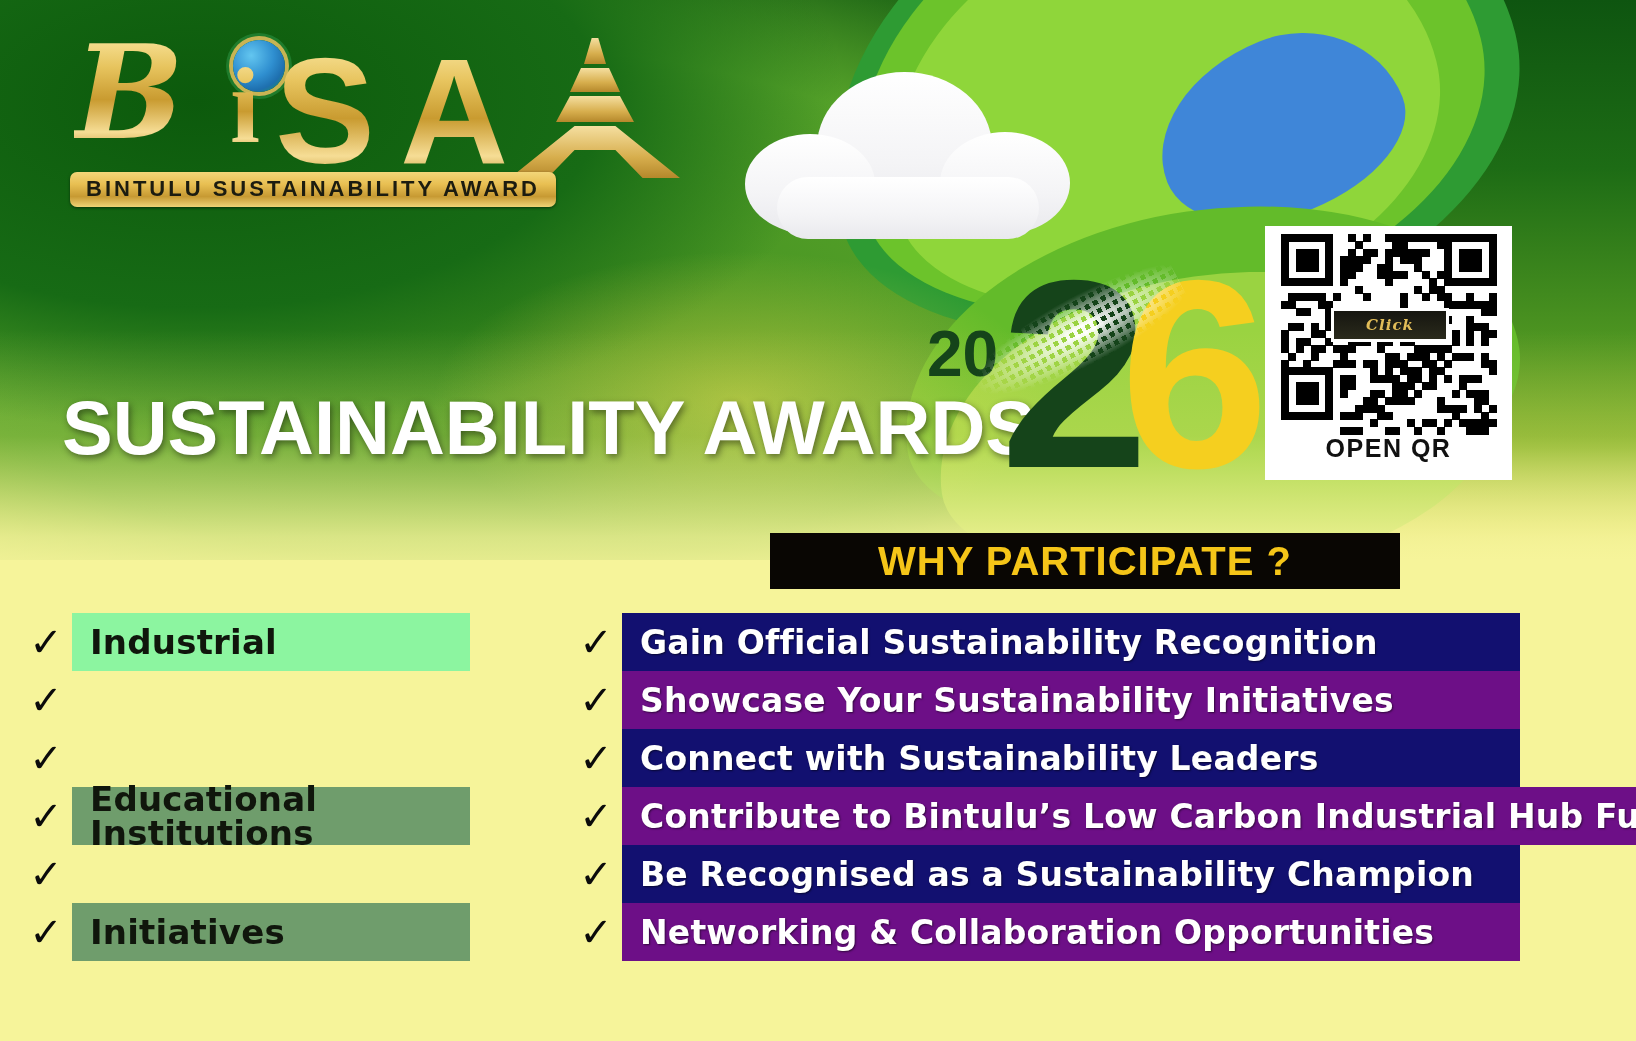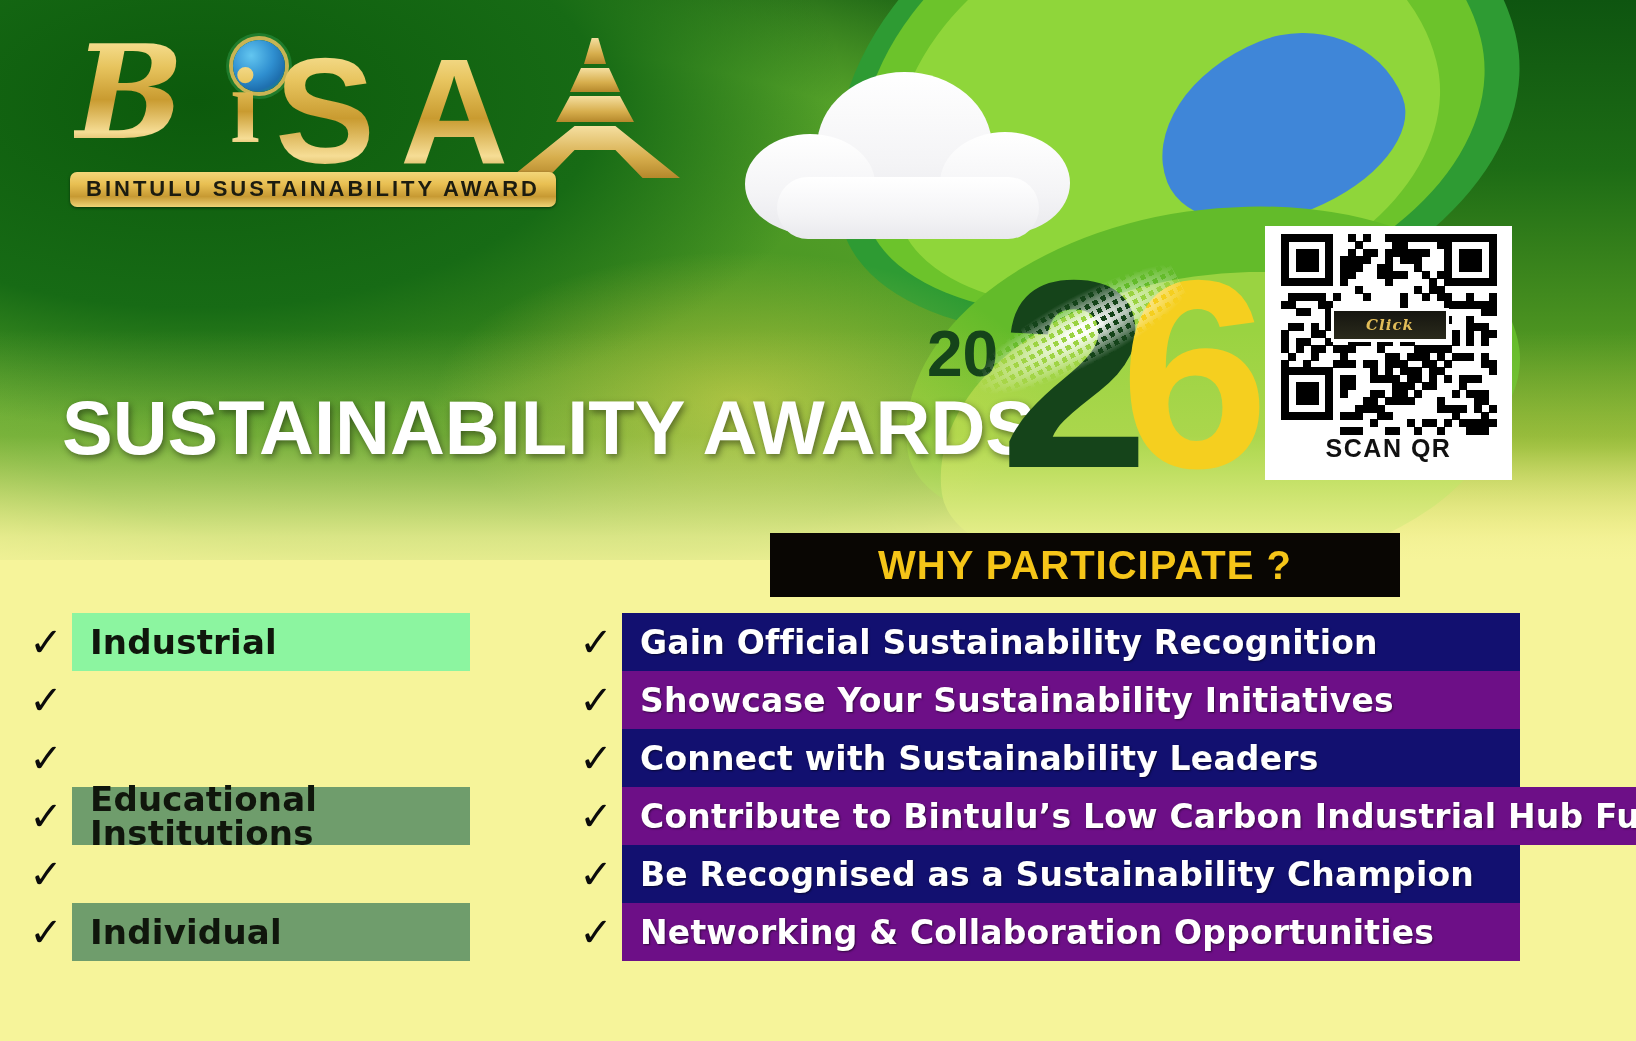--- a/index.html
+++ b/index.html
@@ -140,21 +140,21 @@
     font-size:26px;color:#efe64b;font-family:"DejaVu Sans", sans-serif;}
 
   
   .hdr{
     position:absolute;background:#090603;
     display:flex;align-items:center;justify-content:center;
     color:#f5c518;font-weight:bold;font-family:"Liberation Sans", sans-serif;
     letter-spacing:1px;
   }
   .hdr-left{left:45px;top:533px;width:345px;height:56px;font-size:40px;}
-  .hdr-right{left:770px;top:533px;width:630px;height:64px;font-size:40px;}
+  .hdr-right{left:770px;top:533px;width:630px;height:56px;font-size:40px;}
 
   
   .list{position:absolute;}
   .list-left{left:20px;top:613px;width:450px;}
   .list-right{left:570px;top:613px;width:950px;}
 
   .row{display:flex;align-items:center;height:58px;}
   .tick{
     width:52px;flex:0 0 52px;text-align:center;
     font-size:40px;color:#0b0b0b;font-weight:bold;line-height:1;
@@ -586,21 +586,21 @@
         <div class="qr-cell" style="left: 22.2414px; top: 0px; width: 8px; height: 8px;"></div>
         <div class="qr-cell" style="left: 14.8276px; top: 0px; width: 8px; height: 8px;"></div>
         <div class="qr-cell" style="left: 7.41379px; top: 0px; width: 8px; height: 8px;"></div>
         <div class="qr-cell" style="left: 0px; top: 0px; width: 8px; height: 8px;"></div>
       <div class="qr-logo">
         <div class="qr-logo-in">
           <span class="qr-logo-txt">Click</span>
         </div>
       </div>
     </div>
-    <div class="qr-label">SCAN QR</div>
+    <div class="qr-label">OPEN QR</div>
   </div>
 
   <div class="hdr hdr-right">WHY PARTICIPATE ?</div>
 
   <div class="list list-left" id="list-left">
       <div class="row">
         <div class="tick">✓</div>
         <div class="pill">
           <span class="pill-txt">Industrial</span>
         </div>
@@ -616,21 +616,21 @@
         <div class="pill">
           <span class="pill-txt">Educational Institutions</span>
         </div>
       </div>
       <div class="row">
         <div class="tick">✓</div>
       </div>
       <div class="row">
         <div class="tick">✓</div>
         <div class="pill">
-          <span class="pill-txt">Individual</span>
+          <span class="pill-txt">Initiatives</span>
         </div>
       </div>
     </div>
   <div class="list list-right" id="list-right">
       <div class="row">
         <div class="tick">✓</div>
         <div class="pill">
           <span class="pill-txt">Gain Official Sustainability Recognition</span>
         </div>
       </div>

